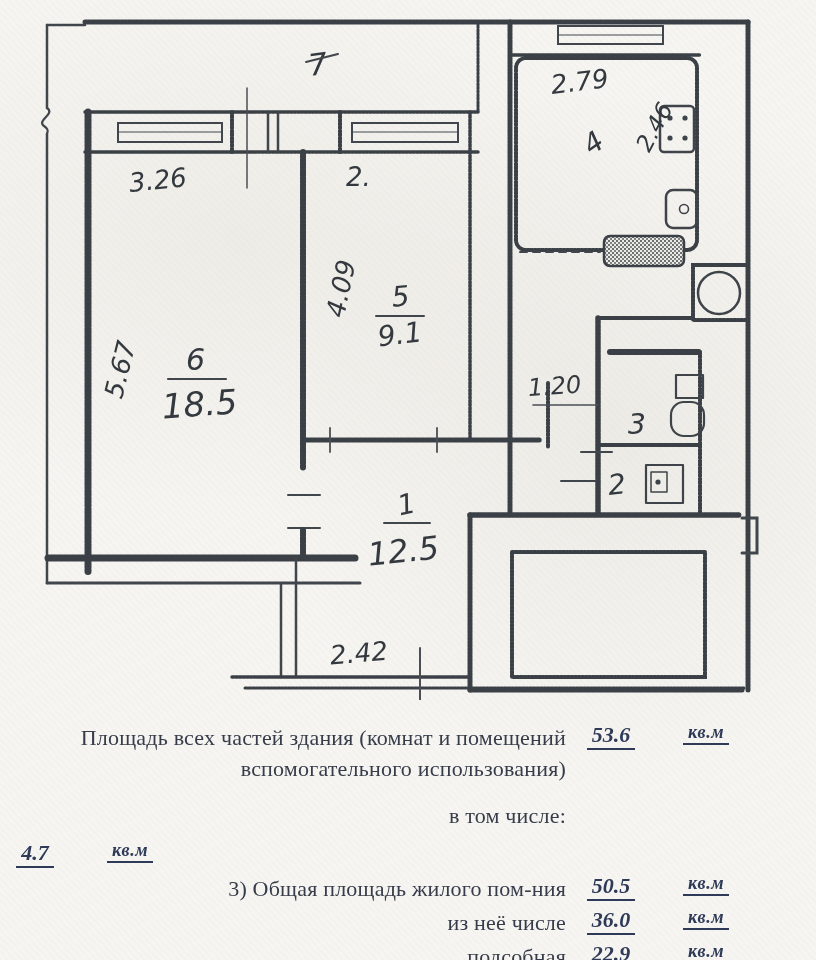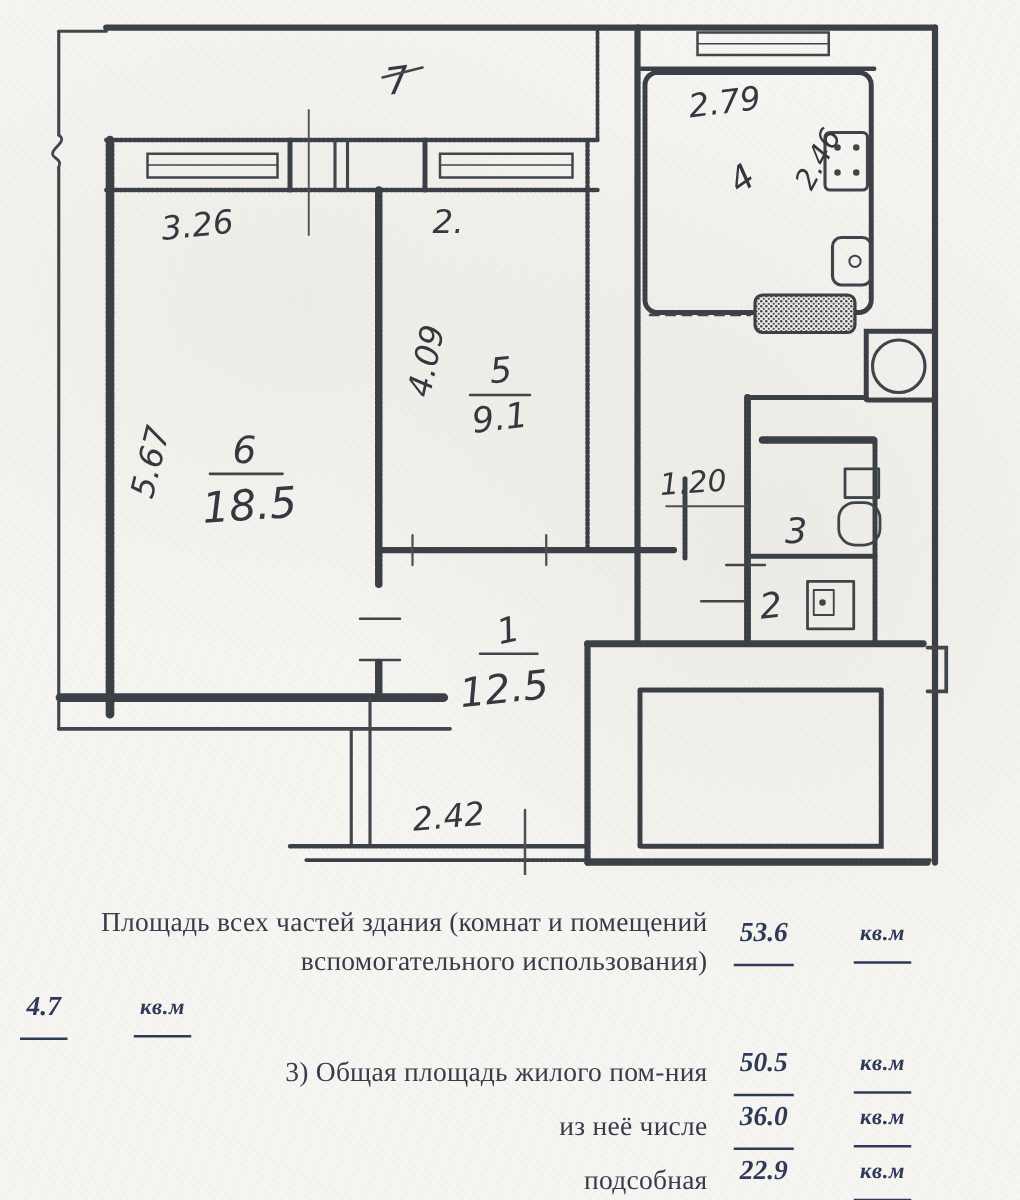--- a/index.html
+++ b/index.html
@@ -13,27 +13,27 @@
     font-family:"Liberation Serif", serif;
   }
   
   .w   { stroke:#3b4046; fill:none; stroke-linecap:round; stroke-dasharray:2.2 1.4; }
   .w2  { stroke:#41464c; fill:none; stroke-linecap:round; }
   .dim { stroke:#4a4f55; fill:none; stroke-linecap:round; }
   .fix { stroke:#3f444a; fill:none; stroke-linecap:round; stroke-linejoin:round; }
   .hand{ font-family:"DejaVu Sans", sans-serif; font-style:italic; fill:#33393f; }
   
   .summary{position:absolute;left:0;top:700px;width:816px;color:#363c4a;padding-top:12px;box-sizing:border-box;}
-  .srow{display:flex;align-items:center;padding-right:50px;}
+  .srow{display:flex;align-items:flex-start;padding-right:50px;}
   .slabel{flex:1;text-align:right;font-size:22px;line-height:1.42;letter-spacing:.2px;padding-right:10px;}
   .sval{width:70px;text-align:center;flex:none;}
   .sunit{width:120px;text-align:center;flex:none;}
   .sval span,.sunit span{
     display:inline-block;font-style:italic;font-weight:bold;color:#2e3a57;
-    border-bottom:2px solid #2e3a57;padding:0 5px 12px 5px;
+    border-bottom:2px solid #2e3a57;padding:0 5px 0 5px;
   }
   .sval span{font-size:22px;}
   .sunit span{font-size:18px;letter-spacing:.5px;font-family:Liberation Serif, serif;}
   .sval span:empty,.sunit span:empty{border-bottom:none;}
   .mt14{margin-top:10px}.mt8{margin-top:16px}.mt6{margin-top:8px}.mt4{margin-top:5px}.mt3{margin-top:3px}.mt2{margin-top:3px}
 </style>
 </head>
 <body>
 
 <div class="page">
@@ -176,20 +176,25 @@
     </g>
   </svg>
 
   
   <div class="summary">
     <div class="srow mt14">
       <div class="slabel" style="max-width:500px;margin-left:auto;">Площадь всех частей здания (комнат и помещений вспомогательного использования)</div>
       <div class="sval"><span>53.6</span></div>
       <div class="sunit"><span>кв.м</span></div>
     </div>
+    <div class="srow mt8">
+      <div class="slabel">в том числе:</div>
+      <div class="sval"><span></span></div>
+      <div class="sunit"><span></span></div>
+    </div>
     <div class="srow mt6">
       <div class="sval"><span>4.7</span></div>
       <div class="sunit"><span>кв.м</span></div>
     </div>
     <div class="srow mt4">
       <div class="slabel">3) Общая площадь жилого пом-ния</div>
       <div class="sval"><span>50.5</span></div>
       <div class="sunit"><span>кв.м</span></div>
     </div>
     <div class="srow mt3">

